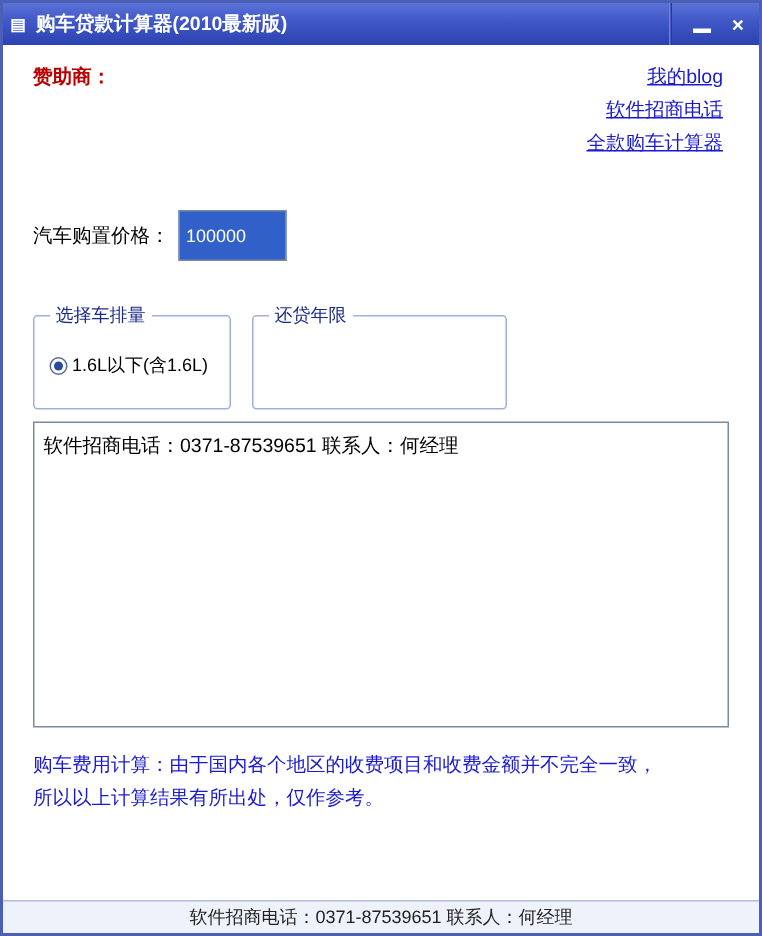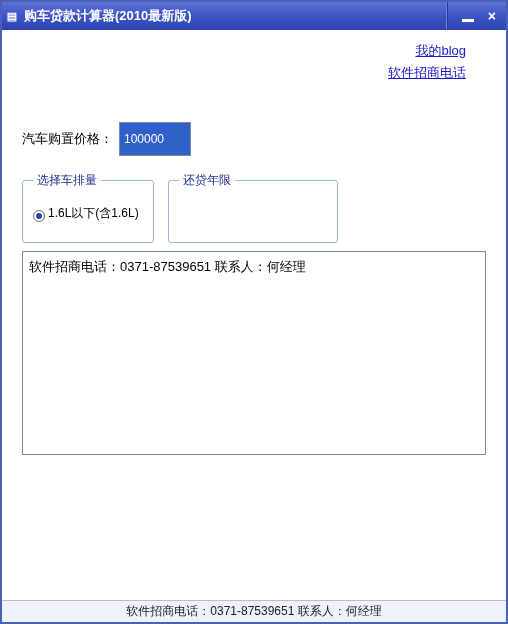--- a/index.html
+++ b/index.html
@@ -66,21 +66,21 @@
     padding: 12px 20px 4px 20px;
     position: relative;
   }
   .sponsor {
     color: #b00;
     font-weight: bold;
     font-size: 13px;
   }
   .links {
     position: absolute;
-    right: 40px;
+    right: 24px;
     top: 10px;
     text-align: right;
     line-height: 22px;
   }
   .links a {
     color: #1a1ad0;
     text-decoration: underline;
     cursor: pointer;
     font-size: 13px;
   }
@@ -96,39 +96,39 @@
     height: 20px;
     border: 1px solid #7a8aa0;
     background: #3060c8;
     color: #fff;
     font-size: 12px;
     padding: 16px 4px;
   }
   .groups {
     display: flex;
     gap: 14px;
-    margin-top: 16px;
+    margin-top: 28px;
   }
   fieldset {
     border: 1px solid #a0b0d8;
     border-radius: 3px;
     padding: 10px 10px 14px 10px;
     margin: 0;
   }
   fieldset legend {
     font-size: 12px;
     padding: 0 4px;
     color: #1a2a88;
   }
   .fs-engine { width: 132px; }
   .fs-down  { width: 138px; }
   .fs-term  { width: 170px; }
   .radio-row {
     display: flex;
-    align-items: flex-end;
+    align-items: center;
     gap: 3px;
     margin: 6px 0;
     font-size: 12px;
     cursor: pointer;
   }
   .radio-grid {
     display: grid;
     grid-template-columns: 1fr 1fr;
     row-gap: 10px;
     column-gap: 12px;
@@ -204,24 +204,26 @@
     <span class="title-text">购车贷款计算器(2010最新版)</span>
     <span class="sep"></span>
     <div class="btns">
       <div class="min"></div>
       <div class="close">×</div>
     </div>
   </div>
 
   <div class="content">
 
+    <div class="sponsor">赞助商：</div>
 
     <div class="links">
       <div><a>我的blog</a></div>
       <div><a>软件招商电话</a></div>
+      <div><a>全款购车计算器</a></div>
     </div>
 
     <div class="price-row">
       <label>汽车购置价格：</label>
       <input type="text" value="100000" style="">
     </div>
 
     <div class="groups">
 
       <fieldset class="fs-engine">
@@ -235,18 +237,22 @@
 
       <fieldset class="fs-term">
         <legend>还贷年限</legend>
       </fieldset>
 
     </div>
 
 
     <div class="result-box">软件招商电话：0371-87539651 联系人：何经理</div>
 
+    <div class="footnote">
+      <div>购车费用计算：由于国内各个地区的收费项目和收费金额并不完全一致，</div>
+      <div>所以以上计算结果有所出处，仅作参考。</div>
+    </div>
 
   </div>
 
   <div class="statusbar">软件招商电话：0371-87539651 联系人：何经理</div>
 
 </div>
 
 </body></html>

